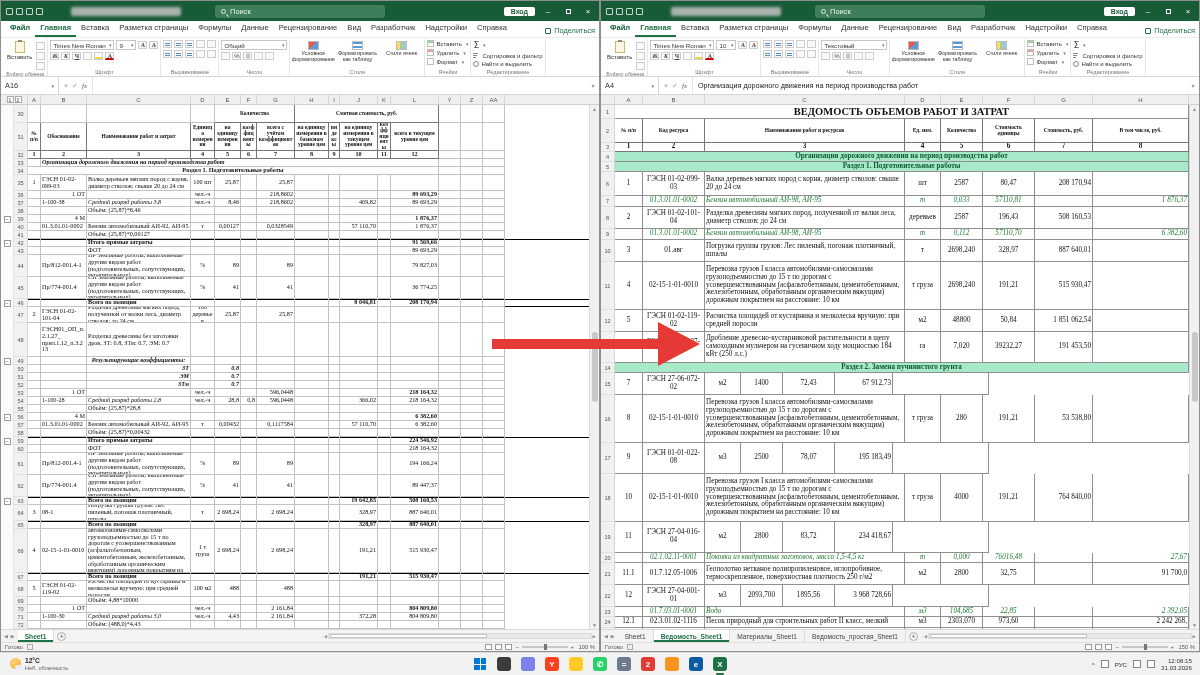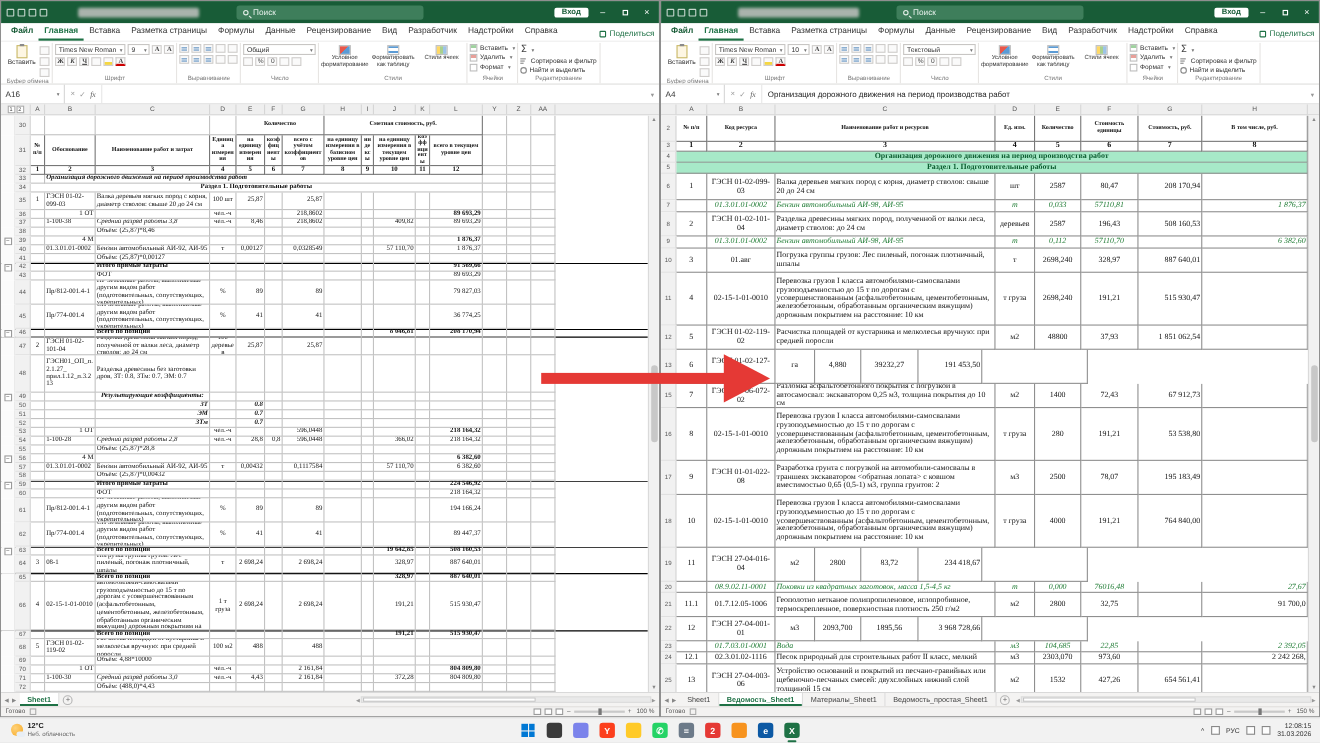--- a/index.html
+++ b/index.html
@@ -1504,20 +1504,25 @@
       <div class="colh" style="width: 36px;">D</div>
       <div class="colh" style="width: 42px;">E</div>
       <div class="colh" style="width: 52px;">F</div>
       <div class="colh" style="width: 58px;">G</div>
       <div class="colh" style="width: 96px;">H</div>
       <div class="chfill"></div>
     </div>
 
   <div class="gridwrap">
     <div class="sheet sheetR">
+        <div class="xr " style="height: 14px;">
+          <div class="rh">1</div>
+          <div class="xc ctr title" style="width: 574px;">ВЕДОМОСТЬ ОБЪЕМОВ РАБОТ И ЗАТРАТ</div>
+          <div class="xfill"></div>
+        </div>
         <div class="xr " style="height: 24px;">
           <div class="rh">2</div>
           <div class="xc ctr hdrc" style="width: 28px;">№ п/п</div>
           <div class="xc ctr hdrc" style="width: 62px;">Код ресурса</div>
           <div class="xc  hdrc" style="width: 200px;">Наименование работ и ресурсов</div>
           <div class="xc ctr hdrc" style="width: 36px;">Ед. изм.</div>
           <div class="xc ctr hdrc" style="width: 42px;">Количество</div>
           <div class="xc ctr hdrc" style="width: 52px;">Стоимость единицы</div>
           <div class="xc rt hdrc" style="width: 58px;">Стоимость, руб.</div>
           <div class="xc rt hdrc" style="width: 96px;">В том числе, руб.</div>
@@ -1617,41 +1622,46 @@
           <div class="xc rt" style="width: 96px;"></div>
           <div class="xfill"></div>
         </div>
         <div class="xr " style="height: 22px;">
           <div class="rh">12</div>
           <div class="xc ctr" style="width: 28px;">5</div>
           <div class="xc ctr" style="width: 62px;">ГЭСН 01-02-119-02</div>
           <div class="xc " style="width: 200px;">Расчистка площадей от кустарника и мелколесья вручную: при средней поросли</div>
           <div class="xc ctr" style="width: 36px;">м2</div>
           <div class="xc ctr" style="width: 42px;">48800</div>
-          <div class="xc ctr" style="width: 52px;">37,93</div>
+          <div class="xc ctr" style="width: 52px;">50,84</div>
           <div class="xc rt" style="width: 58px;">1 851 062,54</div>
           <div class="xc rt" style="width: 96px;"></div>
           <div class="xfill"></div>
         </div>
         <div class="xr " style="height: 31px;">
           <div class="rh">13</div>
           <div class="xc ctr" style="width: 28px;">6</div>
           <div class="xc ctr" style="width: 62px;">ГЭСН 01-02-127-01</div>
+          <div class="xc " style="width: 200px;">Дробление древесно-кустарниковой растительности в щепу самоходным мульчером на гусеничном ходу мощностью 184 кВт (250 л.с.)</div>
           <div class="xc ctr" style="width: 36px;">га</div>
-          <div class="xc ctr" style="width: 42px;">4,880</div>
+          <div class="xc ctr" style="width: 42px;">7,020</div>
           <div class="xc ctr" style="width: 52px;">39232,27</div>
           <div class="xc rt" style="width: 58px;">191 453,50</div>
           <div class="xc rt" style="width: 96px;"></div>
+          <div class="xfill"></div>
+        </div>
+        <div class="xr secrow" style="height: 10px;">
+          <div class="rh">14</div>
+          <div class="xc ctr sec" style="width: 574px;">Раздел 2. Замена пучинистого грунта</div>
           <div class="xfill"></div>
         </div>
         <div class="xr " style="height: 22px;">
           <div class="rh">15</div>
           <div class="xc ctr" style="width: 28px;">7</div>
           <div class="xc ctr" style="width: 62px;">ГЭСН 27-06-072-02</div>
-          <div class="xc " style="width: 200px;">Разломка асфальтобетонного покрытия с погрузкой в автосамосвал: экскаватором 0,25 м3, толщина покрытия до 10 см</div>
           <div class="xc ctr" style="width: 36px;">м2</div>
           <div class="xc ctr" style="width: 42px;">1400</div>
           <div class="xc ctr" style="width: 52px;">72,43</div>
           <div class="xc rt" style="width: 58px;">67 912,73</div>
           <div class="xc rt" style="width: 96px;"></div>
           <div class="xfill"></div>
         </div>
         <div class="xr " style="height: 48px;">
           <div class="rh">16</div>
           <div class="xc ctr" style="width: 28px;">8</div>
@@ -1661,21 +1671,20 @@
           <div class="xc ctr" style="width: 42px;">280</div>
           <div class="xc ctr" style="width: 52px;">191,21</div>
           <div class="xc rt" style="width: 58px;">53 538,80</div>
           <div class="xc rt" style="width: 96px;"></div>
           <div class="xfill"></div>
         </div>
         <div class="xr " style="height: 31px;">
           <div class="rh">17</div>
           <div class="xc ctr" style="width: 28px;">9</div>
           <div class="xc ctr" style="width: 62px;">ГЭСН 01-01-022-08</div>
-          <div class="xc " style="width: 200px;">Разработка грунта с погрузкой на автомобили-самосвалы в траншеях экскаватором &lt;обратная лопата&gt; с ковшом вместимостью 0,65 (0,5-1) м3, группа грунтов: 2</div>
           <div class="xc ctr" style="width: 36px;">м3</div>
           <div class="xc ctr" style="width: 42px;">2500</div>
           <div class="xc ctr" style="width: 52px;">78,07</div>
           <div class="xc rt" style="width: 58px;">195 183,49</div>
           <div class="xc rt" style="width: 96px;"></div>
           <div class="xfill"></div>
         </div>
         <div class="xr " style="height: 48px;">
           <div class="rh">18</div>
           <div class="xc ctr" style="width: 28px;">10</div>
@@ -1695,21 +1704,21 @@
           <div class="xc ctr" style="width: 36px;">м2</div>
           <div class="xc ctr" style="width: 42px;">2800</div>
           <div class="xc ctr" style="width: 52px;">83,72</div>
           <div class="xc rt" style="width: 58px;">234 418,67</div>
           <div class="xc rt" style="width: 96px;"></div>
           <div class="xfill"></div>
         </div>
         <div class="xr res" style="height: 10px;">
           <div class="rh">20</div>
           <div class="xc ctr" style="width: 28px;"></div>
-          <div class="xc ctr" style="width: 62px;">08.9.02.11-0001</div>
+          <div class="xc ctr" style="width: 62px;">02.1.02.11-0001</div>
           <div class="xc " style="width: 200px;">Поковки из квадратных заготовок, масса 1,5-4,5 кг</div>
           <div class="xc ctr" style="width: 36px;">т</div>
           <div class="xc ctr" style="width: 42px;">0,000</div>
           <div class="xc ctr" style="width: 52px;">76016,48</div>
           <div class="xc rt" style="width: 58px;"></div>
           <div class="xc rt" style="width: 96px;">27,67</div>
           <div class="xfill"></div>
         </div>
         <div class="xr " style="height: 22px;">
           <div class="rh">21</div>

